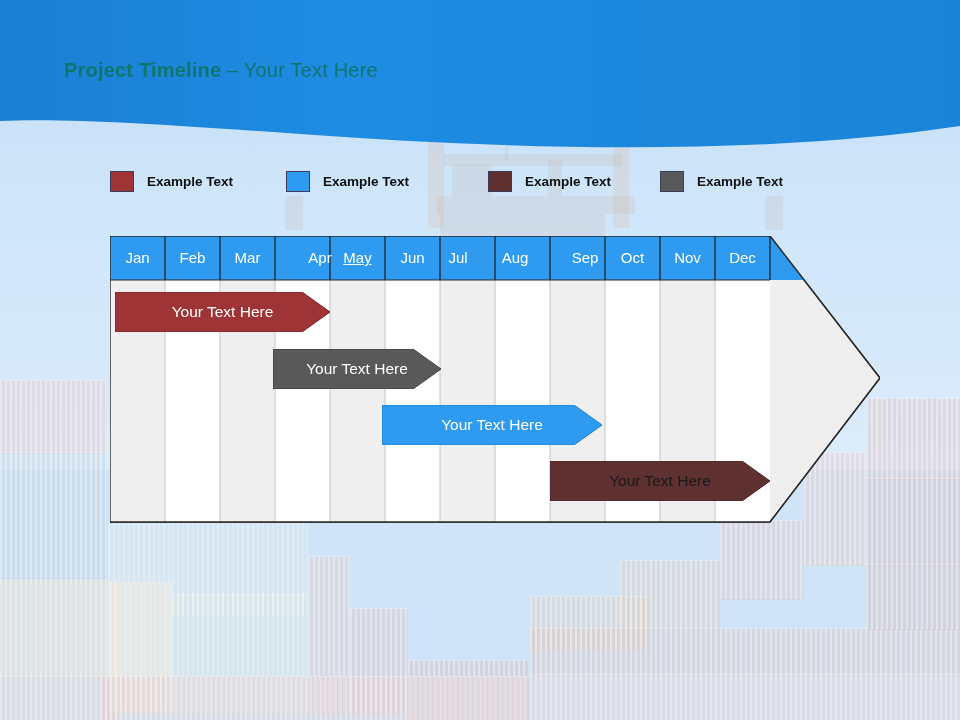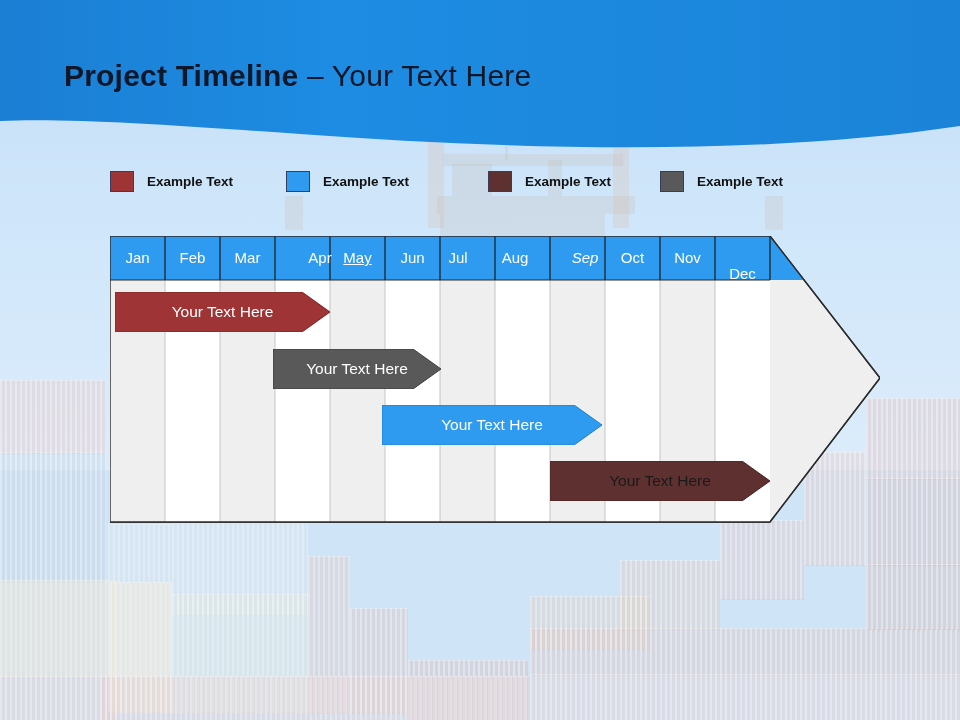--- a/index.html
+++ b/index.html
@@ -27,21 +27,21 @@
           rgba(0,0,0,.05) 2px, rgba(0,0,0,.05) 5px);
         background-blend-mode:overlay;
         border-top:1px solid rgba(255,255,255,.55);
         border-bottom:1px solid rgba(0,0,0,.06);}
 
   
   #banner{position:absolute;left:0;top:0;width:960px;height:152px;overflow:hidden;}
   #banner svg{display:block;}
   #title{
     position:absolute;left:64px;top:59px;
-    font-size:30px;color:#0f172a;white-space:nowrap;
+    font-size:20px;color:#0f766e;white-space:nowrap;
     letter-spacing:.2px;
   }
   #title .b{font-weight:bold;}
   #title .n{font-weight:normal;}
 
   
   #legend{position:absolute;left:0;top:168px;width:960px;height:28px;}
   .leg{position:absolute;display:flex;align-items:center;height:26px;}
   .leg .sw{width:24px;height:21px;border:1px solid #3b3b5c;box-sizing:border-box;}
   .leg .lbl{margin-left:13px;font-size:13.5px;font-weight:bold;color:#111111;white-space:nowrap;}
@@ -198,24 +198,24 @@
   </svg>
 
   <div class="mlabel" style="left:0px;  width:55px;">Jan</div>
   <div class="mlabel" style="left:55px; width:55px;">Feb</div>
   <div class="mlabel" style="left:110px;width:55px;">Mar</div>
   <div class="mlabel" style="left:171px;width:78px;">Apr</div>
   <div class="mlabel" style="left:220px;width:55px;text-decoration:underline;">May</div>
   <div class="mlabel" style="left:275px;width:55px;">Jun</div>
   <div class="mlabel" style="left:318px;width:60px;">Jul</div>
   <div class="mlabel" style="left:385px;width:40px;">Aug</div>
-  <div class="mlabel" style="left:440px;width:70px;font-style:italic;">Sep</div>
+  <div class="mlabel" style="left:440px;width:70px;">Sep</div>
   <div class="mlabel" style="left:495px;width:55px;">Oct</div>
   <div class="mlabel" style="left:550px;width:55px;">Nov</div>
-  <div class="mlabel" style="left:605px;width:55px;margin-top:16px;">Dec</div>
+  <div class="mlabel" style="left:605px;width:55px;">Dec</div>
 
   <div class="bar" style="left:5px;top:56px;width:215px;height:40px;">
     <svg width="215" height="40" viewBox="0 0 215 40">
       <path d="M0,0 L187,0 L215,20 L187,40 L0,40 Z" fill="#9e3435" stroke="#7b2628" stroke-width="1"></path>
     </svg>
     <div class="bartext light" style="padding-right:22px;">Your  Text Here</div>
   </div>
 
   <div class="bar" style="left:163px;top:113px;width:168px;height:40px;">
     <svg width="168" height="40" viewBox="0 0 168 40">

